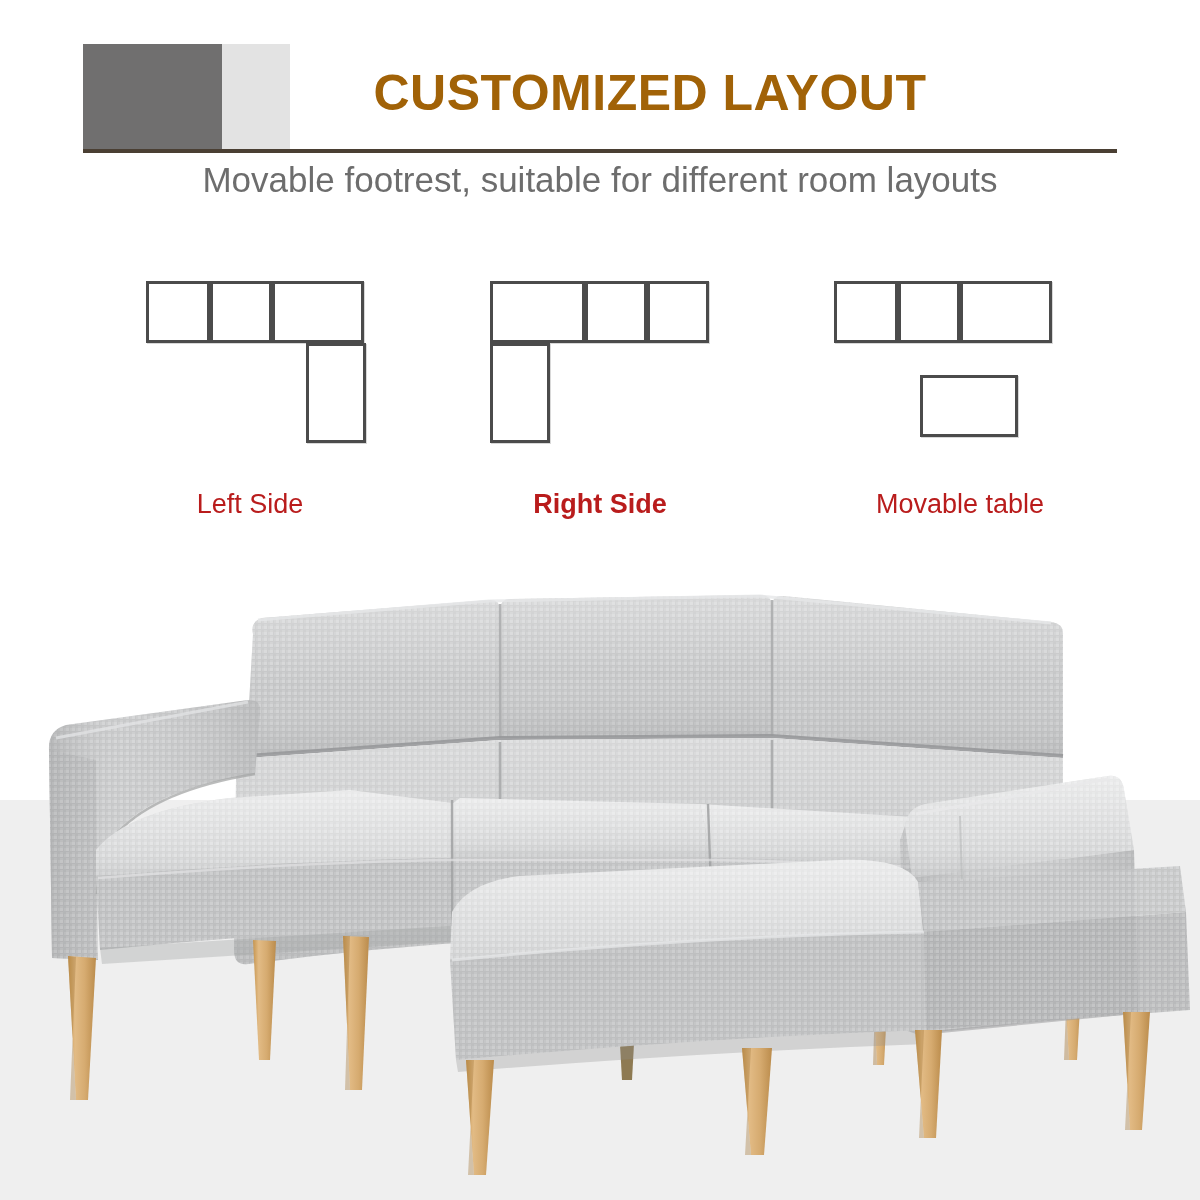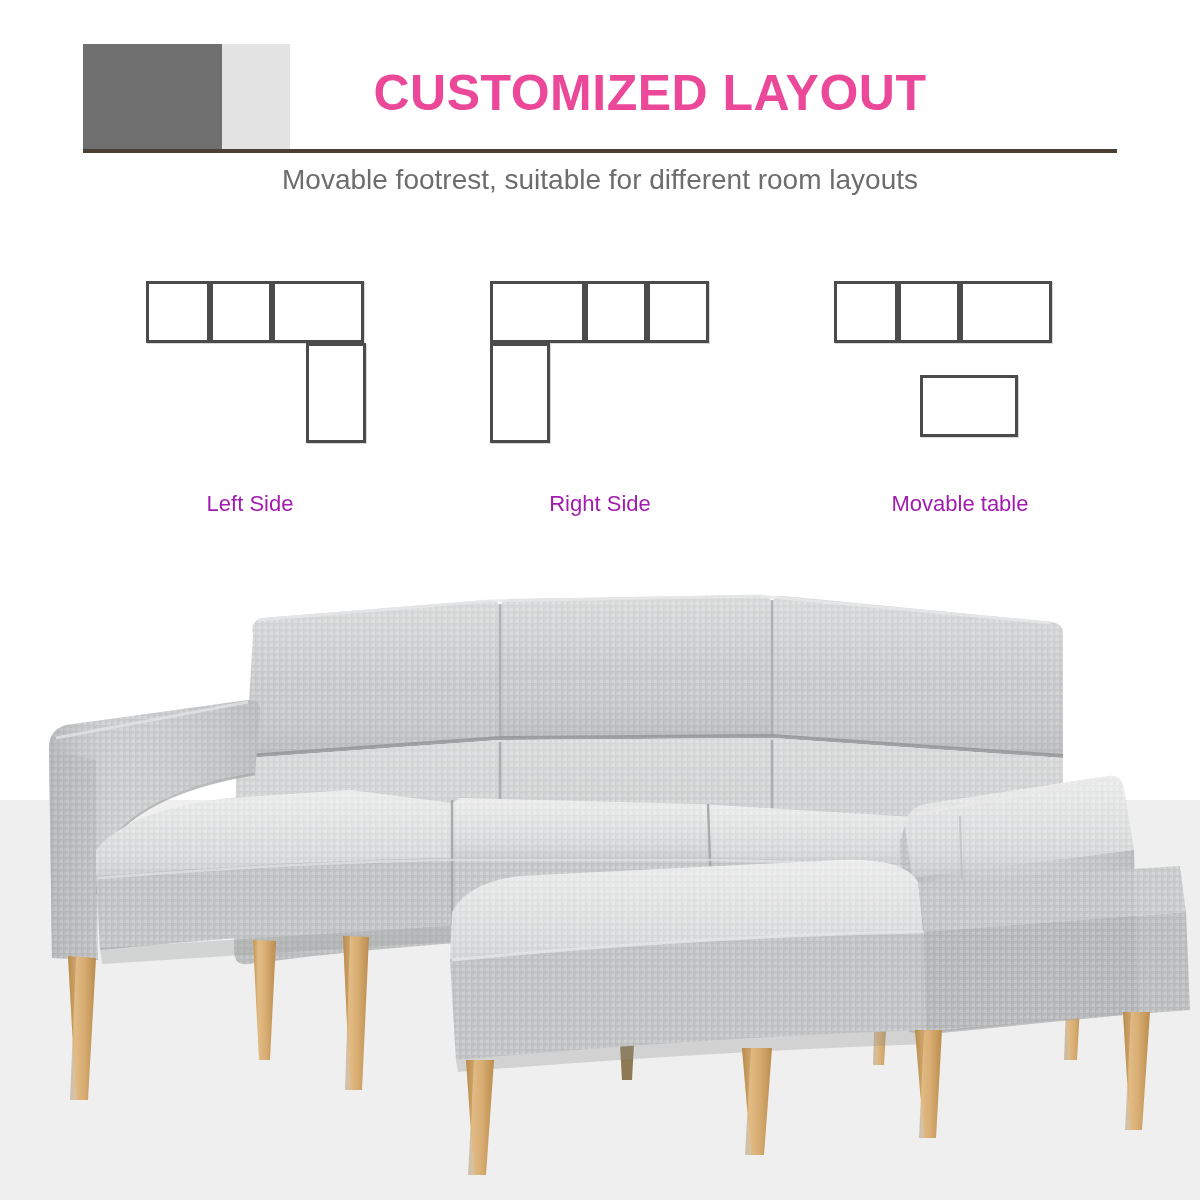--- a/index.html
+++ b/index.html
@@ -44,30 +44,30 @@
     background: #4a3f33;
   }
   .hdr-title {
     position: absolute;
     left: 300px; top: 64px;
     width: 700px;
     text-align: center;
     font-size: 50px;
     font-weight: bold;
     letter-spacing: 0.5px;
-    color: #ec4899;
+    color: #a16207;
     line-height: 58px;
     white-space: nowrap;
   }
   .hdr-subtitle {
     position: absolute;
     left: 0; top: 160px;
     width: 1200px;
     text-align: center;
-    font-size: 28px;
+    font-size: 35px;
     font-weight: 300;
     color: #6d6d6d;
     line-height: 40px;
   }
 
   
   .diagram {
     position: absolute;
     top: 275px;
     width: 340px;
@@ -83,27 +83,27 @@
     border: 3px solid #4b4b4b;
     background: #ffffff;
     box-shadow: 1px 1px 0 #d8d8d8;
   }
 
   .diag-label {
     position: absolute;
     top: 487px;
     width: 340px;
     text-align: center;
-    font-size: 22px;
+    font-size: 27px;
     font-weight: 300;
-    color: #a21caf;
+    color: #b91c1c;
     line-height: 34px;
   }
   #label-left  { left: 80px; }
-  #label-right { left: 430px; }
+  #label-right { left: 430px; font-weight: bold; }
   #label-table { left: 790px; }
 
   
   .floor-band {
     position: absolute;
     left: 0; top: 800px;
     width: 1200px; height: 400px;
     background: #efefef;
   }
 

